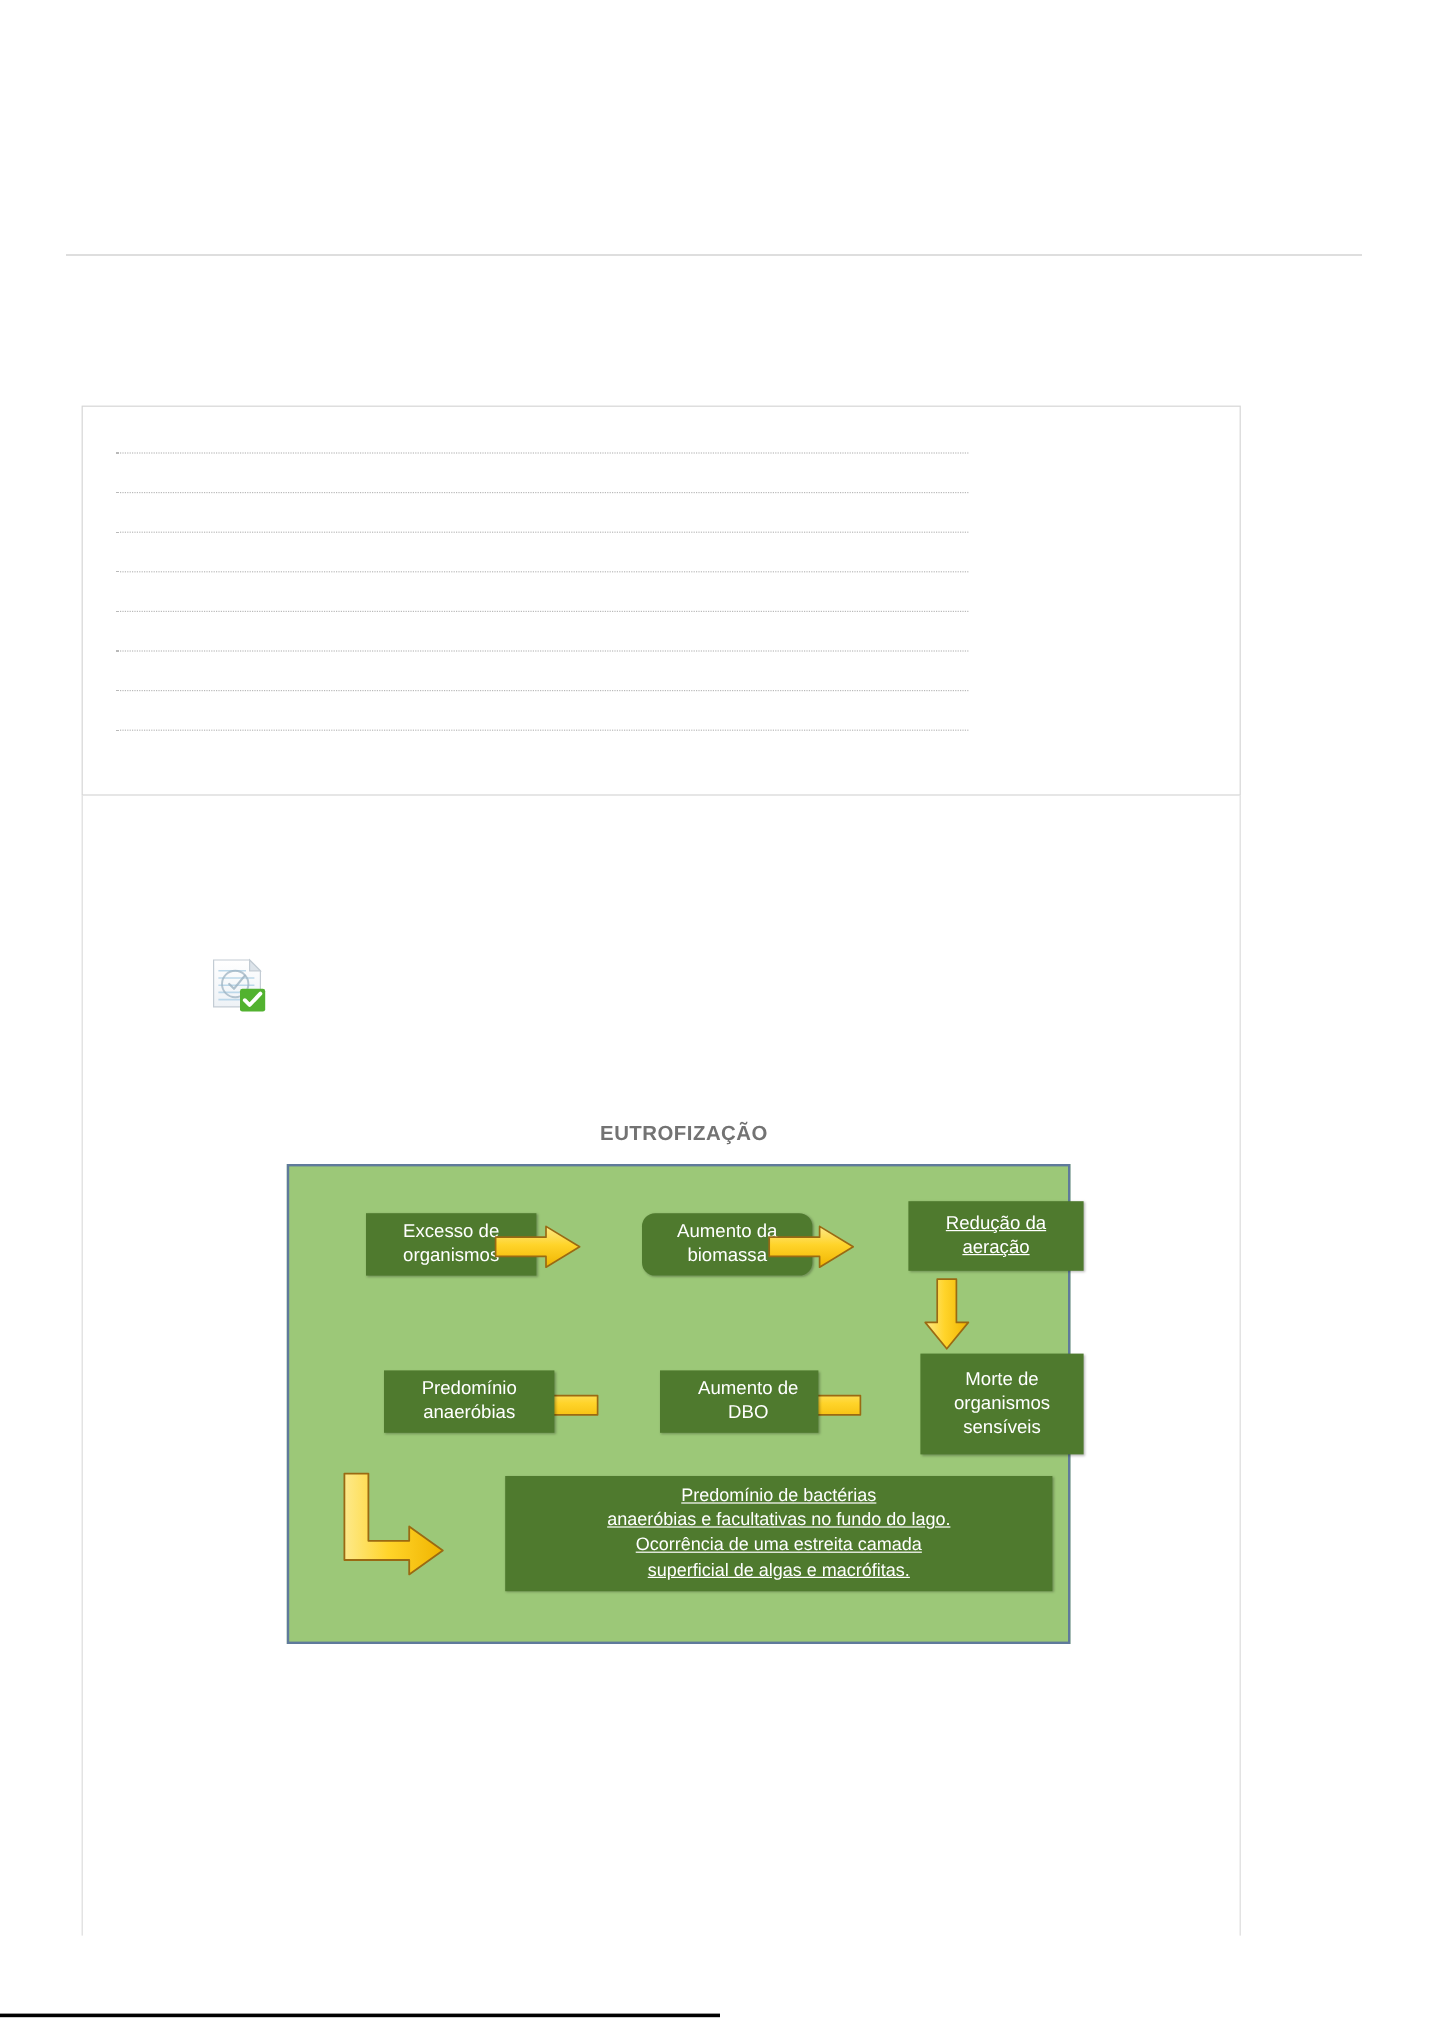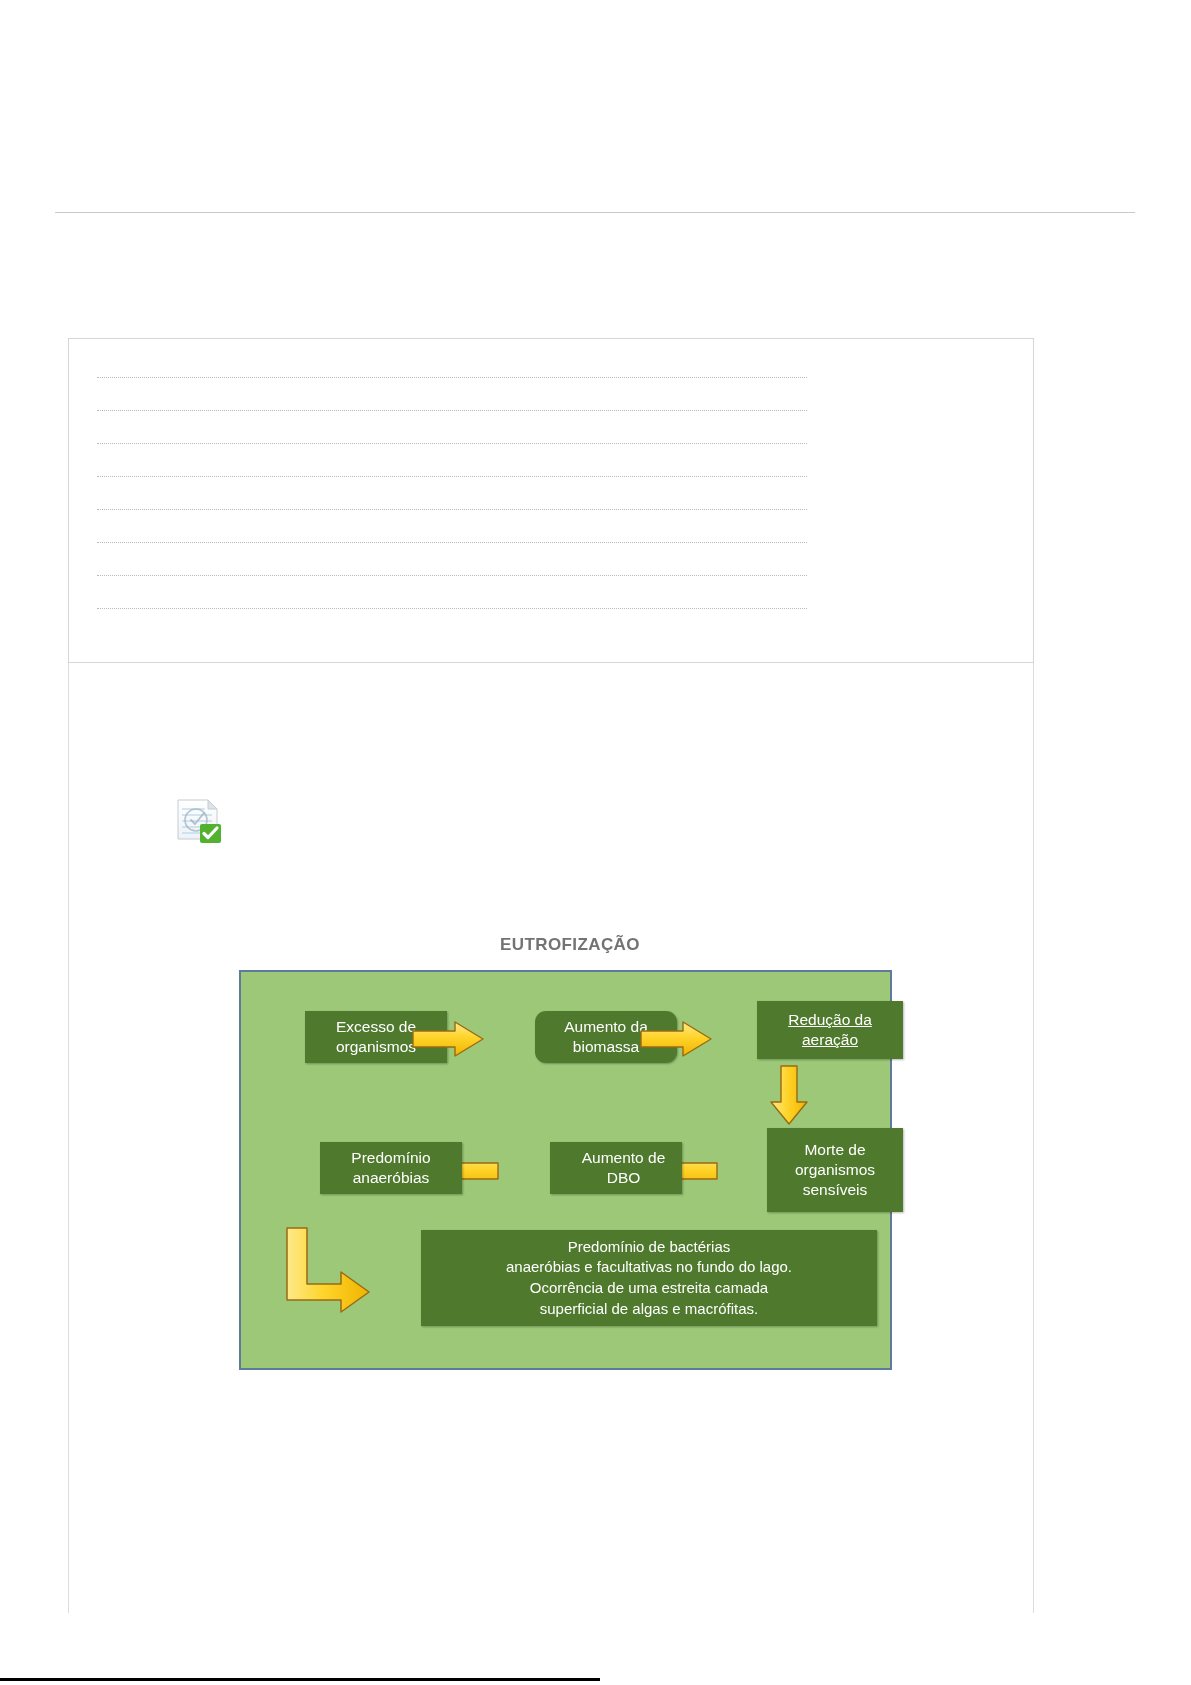--- a/index.html
+++ b/index.html
@@ -117,21 +117,21 @@
   .b-aeracao   { left: 472px; top: 29px;  width: 146px; height: 58px; text-decoration: underline; }
 
   
   .b-condicoes { left: 35px;  top: 170px; width: 142px; height: 52px; }
   .b-dbo       { left: 265px; top: 170px; width: 132px; height: 52px; padding-left: 19px; }
   .b-morte     { left: 482px; top: 156px; width: 136px; height: 84px; }
 
   
   .b-predominio {
     left: 136px; top: 258px; width: 456px; height: 96px;
-    font-size: 15px; line-height: 1.38; flex-direction: column;
+    font-size: 15px; line-height: 1.38; flex-direction: column; text-decoration: underline;
   }
   .b-predominio span { display: block; }
 
   
   .arrow { position: absolute; }
   .arrow svg { display: block; overflow: visible; }
 
   .a-r1 { left: 170px; top: 48px;  width: 74px; height: 38px; }
   .a-r2 { left: 398px; top: 48px;  width: 74px; height: 38px; }
   .a-down1 { left: 527px; top: 92px; width: 42px; height: 62px; }

